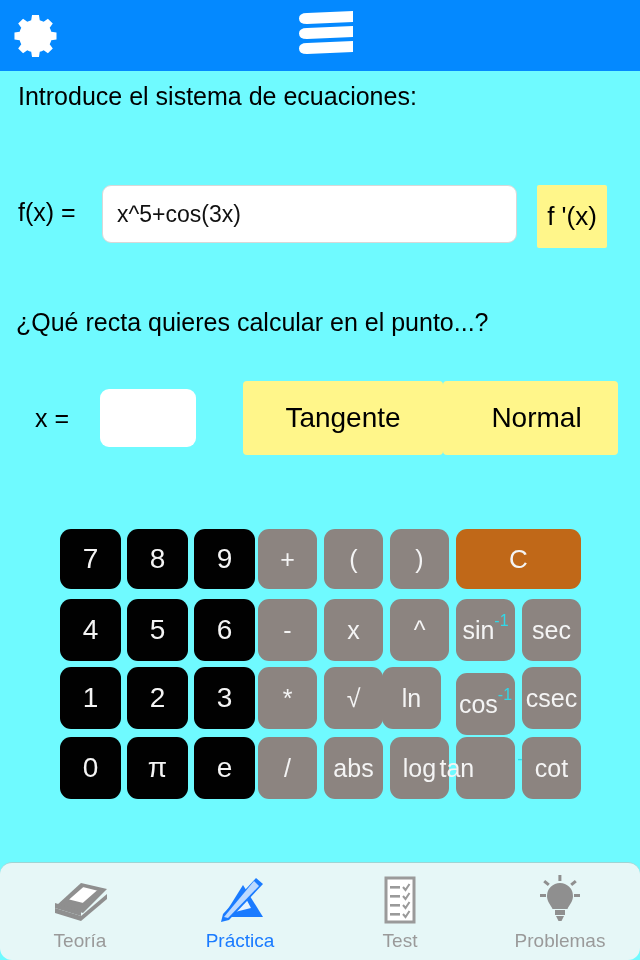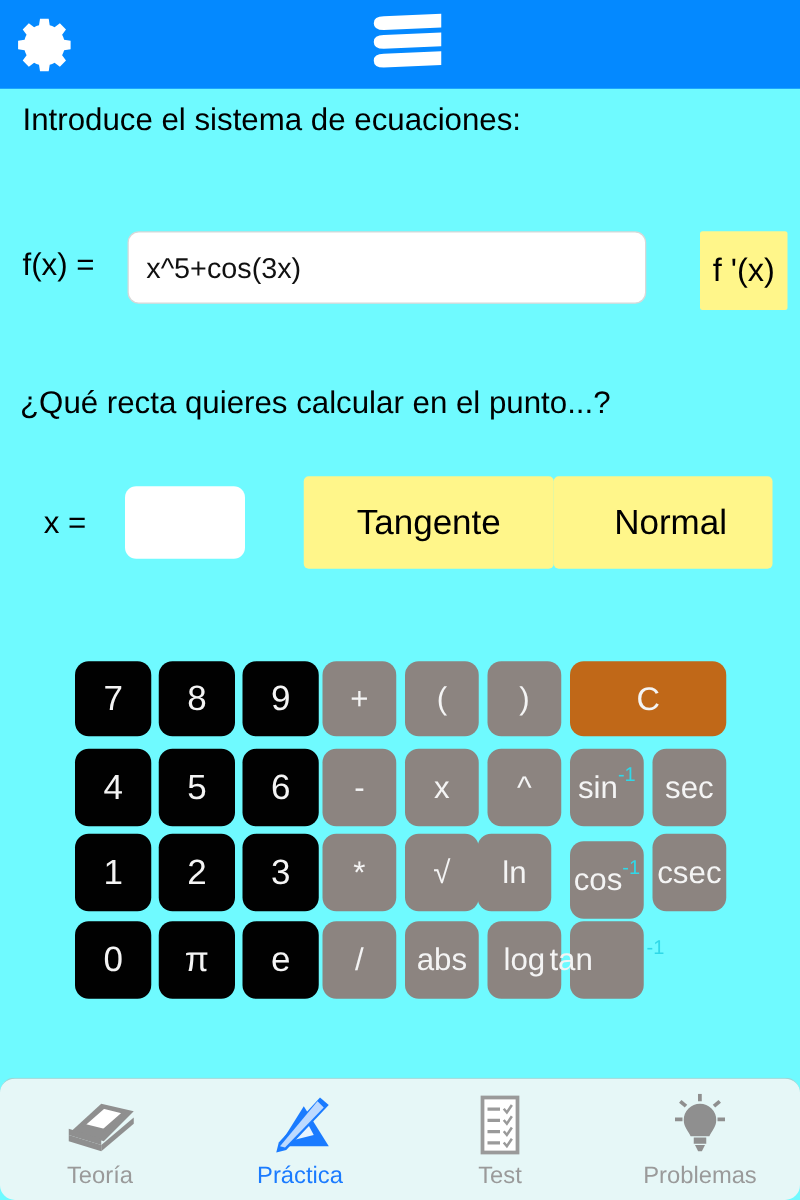--- a/index.html
+++ b/index.html
@@ -71,21 +71,20 @@
     left: 537px; top: 185px;
     width: 70px; height: 63px;
     background: #fff68a;
     border: none;
     border-radius: 2px;
     font-family: "Liberation Sans", sans-serif;
     font-size: 26px;
     color: #000;
     cursor: pointer;
     padding: 0;
-    margin-left: 23px;
   }
 
   
   .x-label {
     position: absolute;
     left: 35px; top: 404px;
     font-size: 25px;
     color: #000;
   }
   .x-input {
@@ -294,20 +293,23 @@
     </button>
     <button class="key op" style="left: 324px; width: 59px; top: 217px; height: 62px;">
       <span>abs</span>
     </button>
     <button class="key op" style="left: 390px; width: 59px; top: 217px; height: 62px;">
       <span>log</span>
     </button>
     <button class="key op" style="left: 456px; width: 59px; top: 217px; height: 62px; gap: 43px;">
       <span>tan</span>
       <span class="sup">-1</span>
+    </button>
+    <button class="key op" style="left: 522px; width: 59px; top: 217px; height: 62px;">
+      <span>cot</span>
     </button>
   </div>
 
 <div class="tabbar" id="tabbar">
     <div class="tab">
       <div class="ticon">
         <svg width="66" height="50" viewBox="0 0 66 50">
           <path fill="#8f8f8f" d="M10 30 L34 8 L60 14 L36 38 Z"></path>
           <path fill="#ffffff" stroke="#8f8f8f" stroke-width="2" d="M20 25 L36 11 L52 15 L36 29 Z"></path>
           <path fill="#8f8f8f" d="M8 33 L34 41 L34 46 L8 38 Z"></path>

